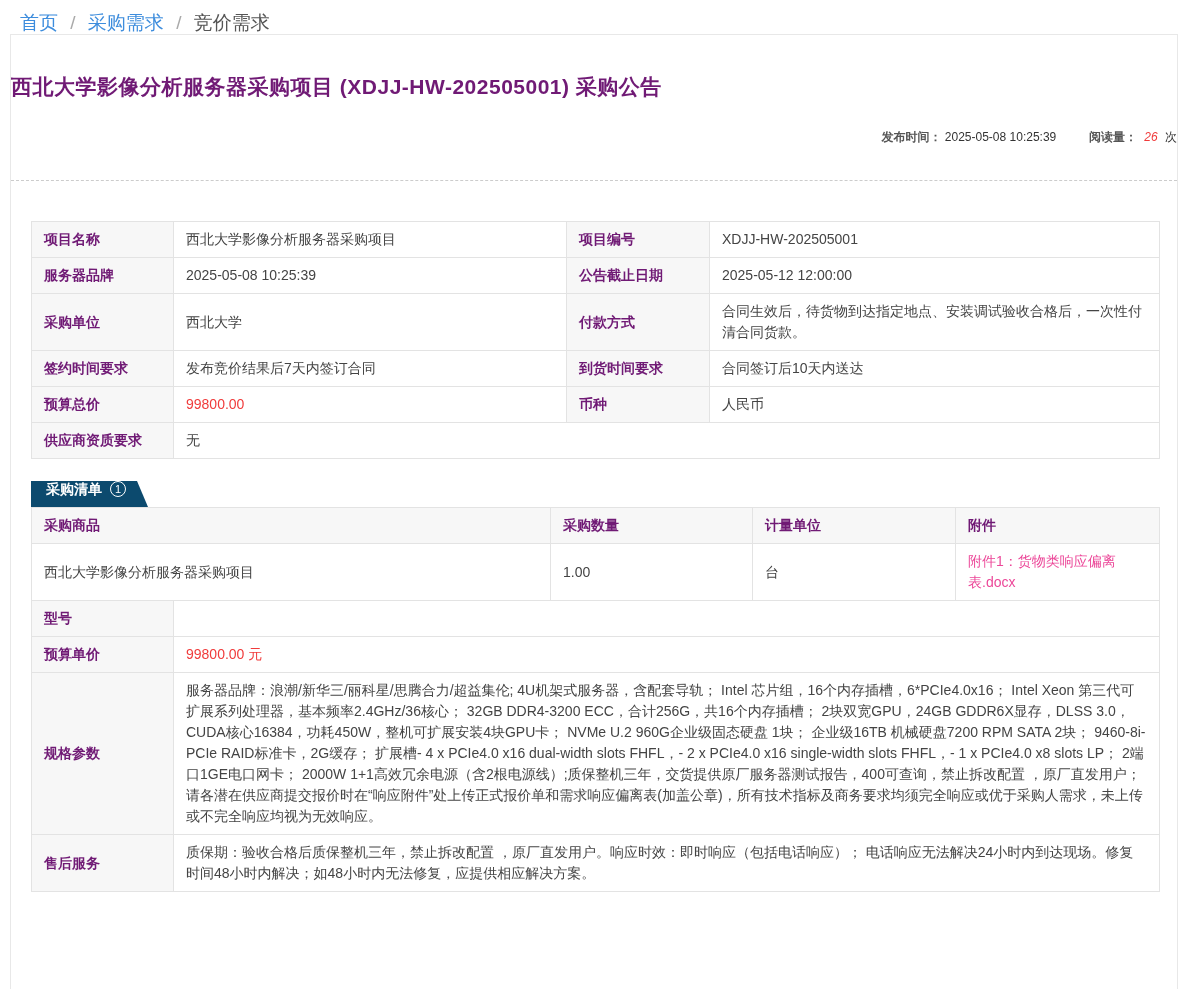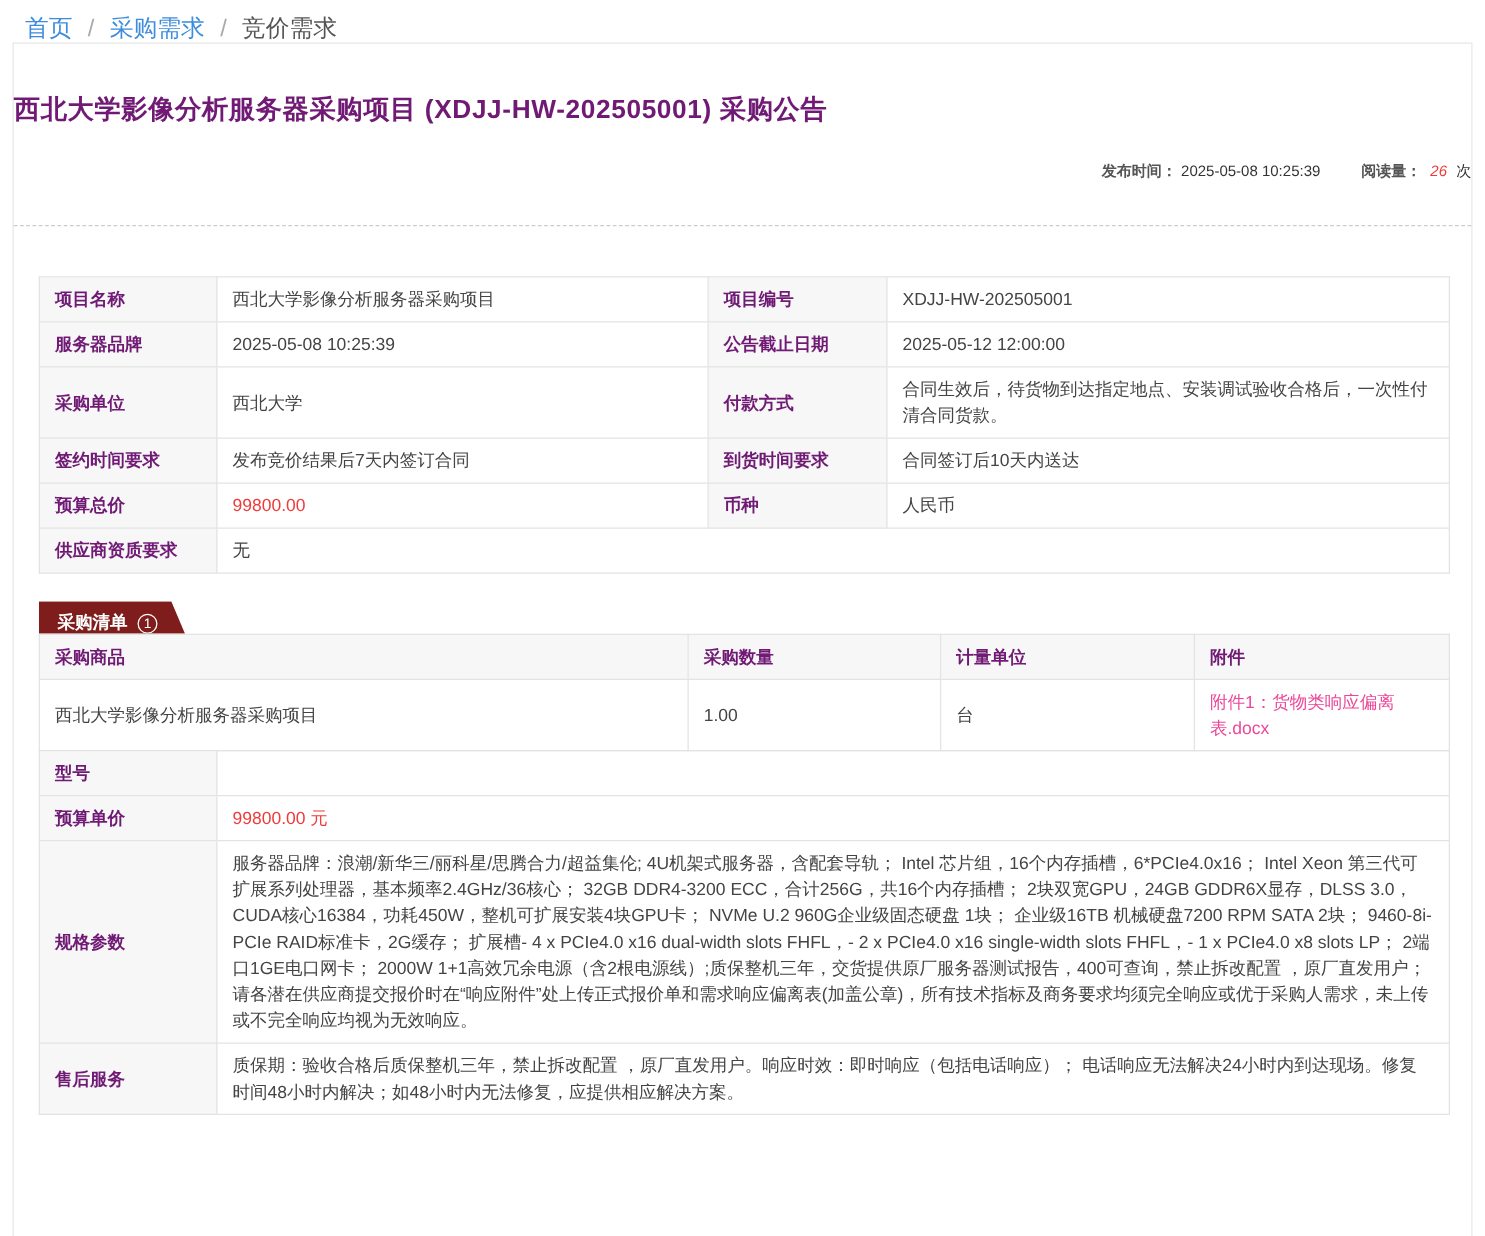--- a/index.html
+++ b/index.html
@@ -24,22 +24,22 @@
   table { border-collapse: collapse; table-layout: fixed; width: 1128px;
     margin-left: 20px; }
   td, th { border: 1px solid #e3e3e3; padding: 7px 12px; font-size: 14px;
     color: #444; line-height: 21px; text-align: left; vertical-align: middle;
     word-break: break-word; overflow-wrap: break-word; }
   td.lbl, th.hd { background: #f7f7f7; font-weight: bold; color: #701a75; }
   .info-table { margin-top: 40px; }
   td.red { color: #f03b3b; }
   td.empty { height: 36px; }
   
-  .badge { display: inline-flex; align-items: flex-end; height: 26px; margin: 22px 0 0 20px;
-    padding: 0 22px 0 15px; background: #7f1d1d; color: #fff; font-size: 14px;
+  .badge { display: inline-flex; align-items: flex-start; height: 26px; margin: 22px 0 0 20px;
+    padding: 0 22px 0 15px; background: #0c4a6e; color: #fff; font-size: 14px;
     font-weight: bold; clip-path: polygon(0 0, calc(100% - 11px) 0, 100% 100%, 0 100%); }
   .badge .circle { display: inline-flex; align-items: center; justify-content: center;
     width: 16px; height: 16px; border: 1px solid #fff; border-radius: 50%;
     font-size: 11px; font-weight: normal; margin-left: 8px; }
   .list-table { margin-top: 0; }
   .detail-table { margin-top: -1px; }
   a.attach { color: #ec4899; text-decoration: none; cursor: pointer; }
 </style>
 </head>
 <body>

